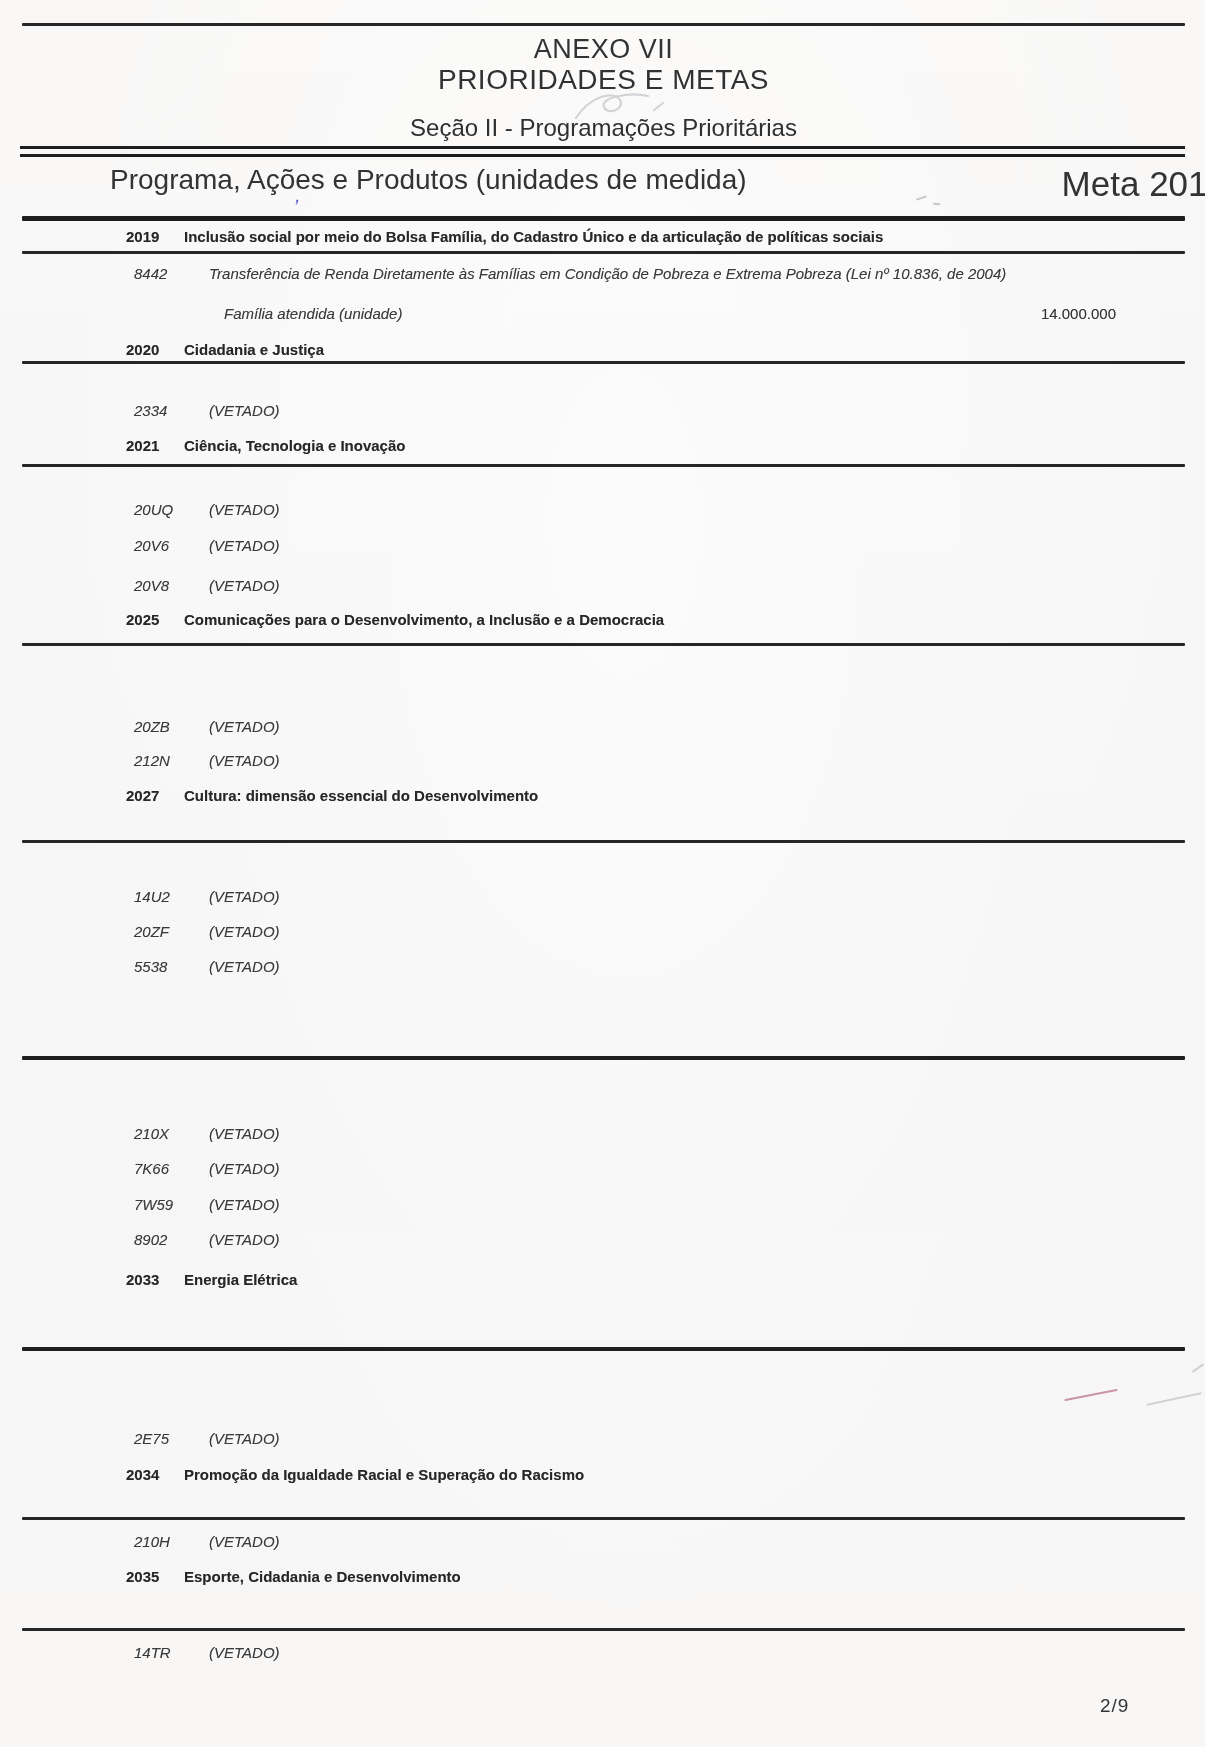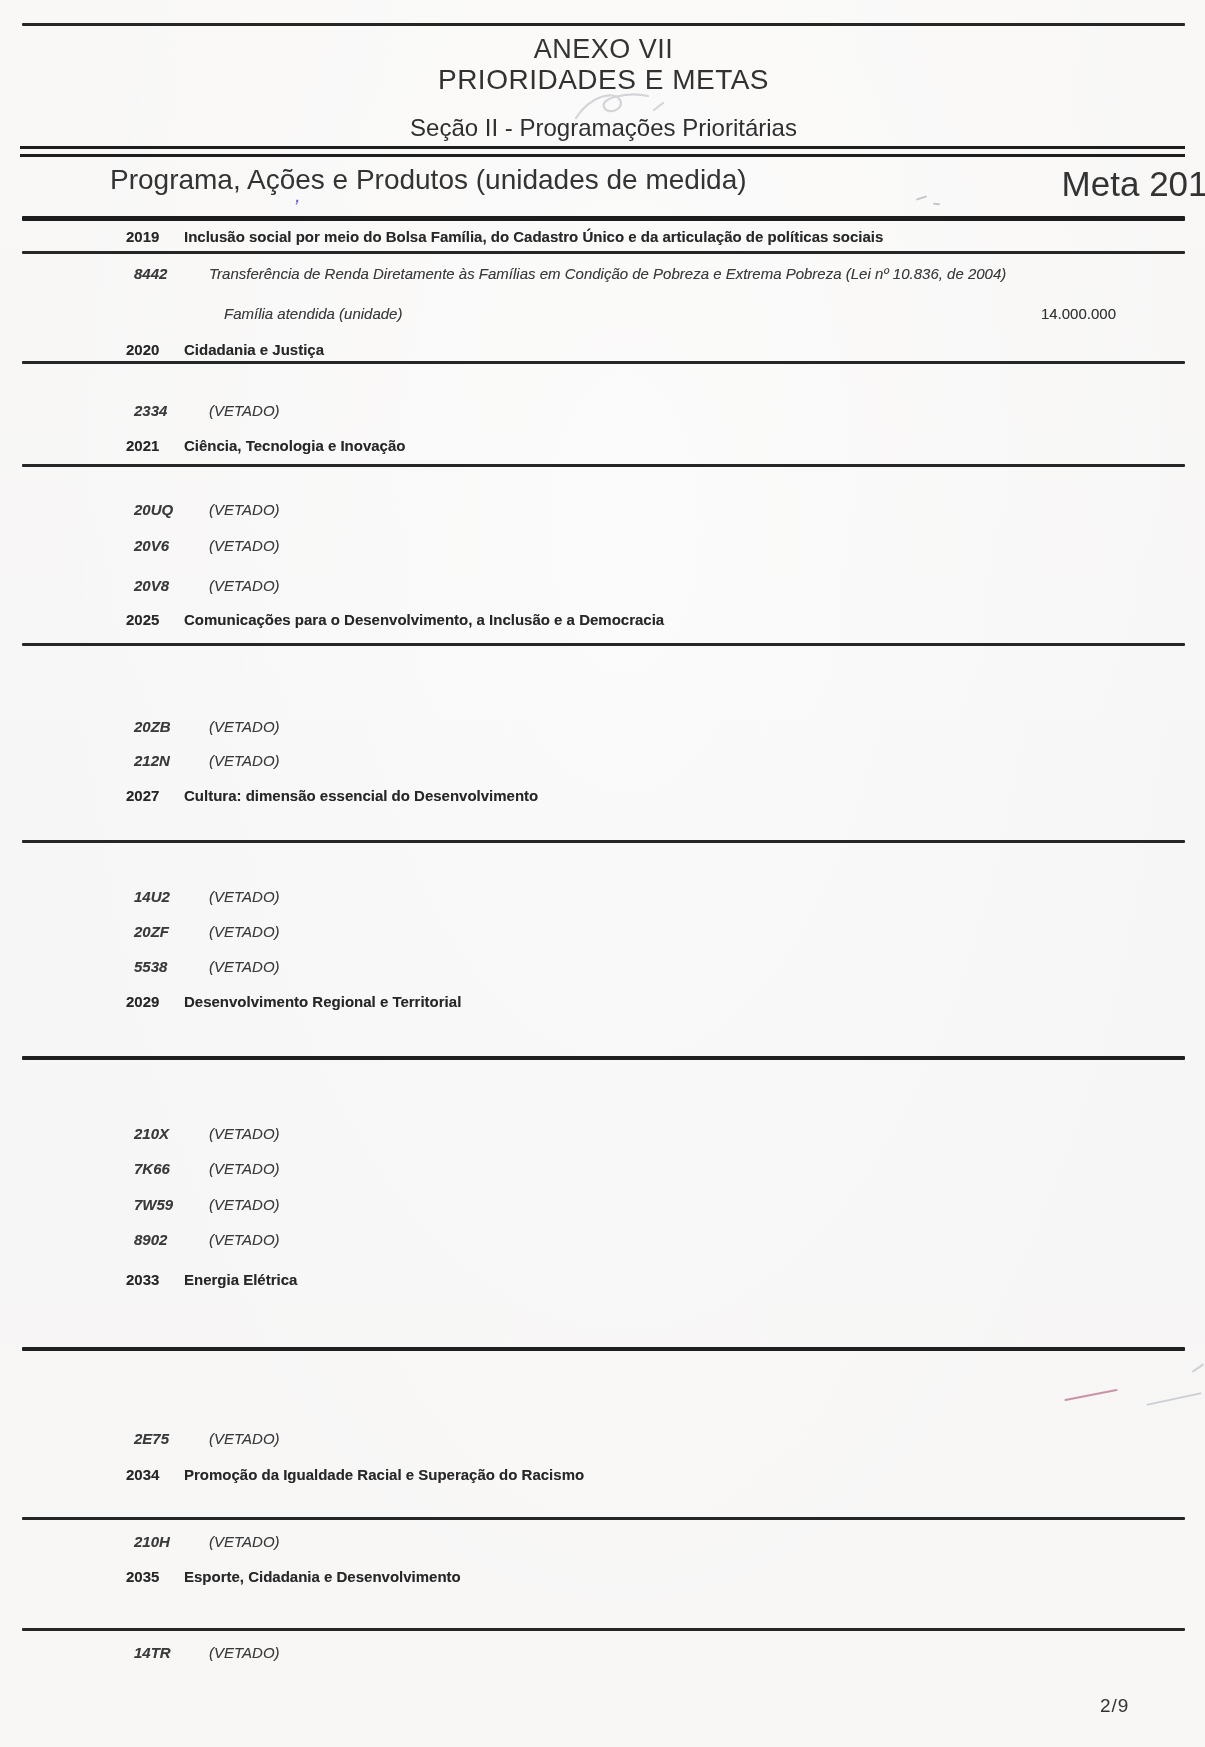--- a/index.html
+++ b/index.html
@@ -34,21 +34,21 @@
   .col-head-left{position:absolute;left:110px;top:164px;font-size:28px;color:#333;}
   .col-head-right{position:absolute;right:22px;top:164px;font-size:35px;color:#333;}
   
   .row{position:absolute;left:0;width:1118px;height:21px;font-size:15px;line-height:21px;
        text-shadow:0 0 .5px rgba(45,45,45,.35);margin-left:20px;}
   .row .code{position:absolute;left:106px;}
   .row .txt{position:absolute;}
   .row.program{font-weight:700;color:#272727;}
   .row.program .txt{left:164px;}
   .row.action{color:#3a3a3a;}
-  .row.action .code{left:114px;font-style:italic;font-weight:bold;}
+  .row.action .code{left:114px;font-style:italic;}
   .row.action .txt{left:189px;font-style:italic;}
   .row.product{color:#3a3a3a;}
   .row.product .txt{left:204px;font-style:italic;}
   .row.product .meta{position:absolute;right:22px;font-style:normal;color:#333;}
   
   .page-number{position:absolute;left:1100px;top:1695px;font-size:19px;color:#333;letter-spacing:1px;}
   
   .speck{position:absolute;height:2px;background:#9b9ba4;opacity:.55;border-radius:2px;}
   .pen{position:absolute;border-radius:3px;}
   .pen.pink{left:1064px;top:1394px;width:54px;height:2.4px;background:#c3879e;transform:rotate(-11deg);opacity:.9;}
@@ -148,24 +148,20 @@
   </div>
   <div class="row action" style="top:921px">
     <span class="code">20ZF</span>
     <span class="txt">(VETADO)</span>
   </div>
   <div class="row action" style="top:956px">
     <span class="code">5538</span>
     <span class="txt">(VETADO)</span>
   </div>
 
-  <div class="row program" style="top:991px">
-    <span class="code">2029</span>
-    <span class="txt">Desenvolvimento Regional e Territorial</span>
-  </div>
   <div class="rule h4" style="top:1056px"></div>
 
   <div class="row action" style="top:1123px">
     <span class="code">210X</span>
     <span class="txt">(VETADO)</span>
   </div>
   <div class="row action" style="top:1158px">
     <span class="code">7K66</span>
     <span class="txt">(VETADO)</span>
   </div>

